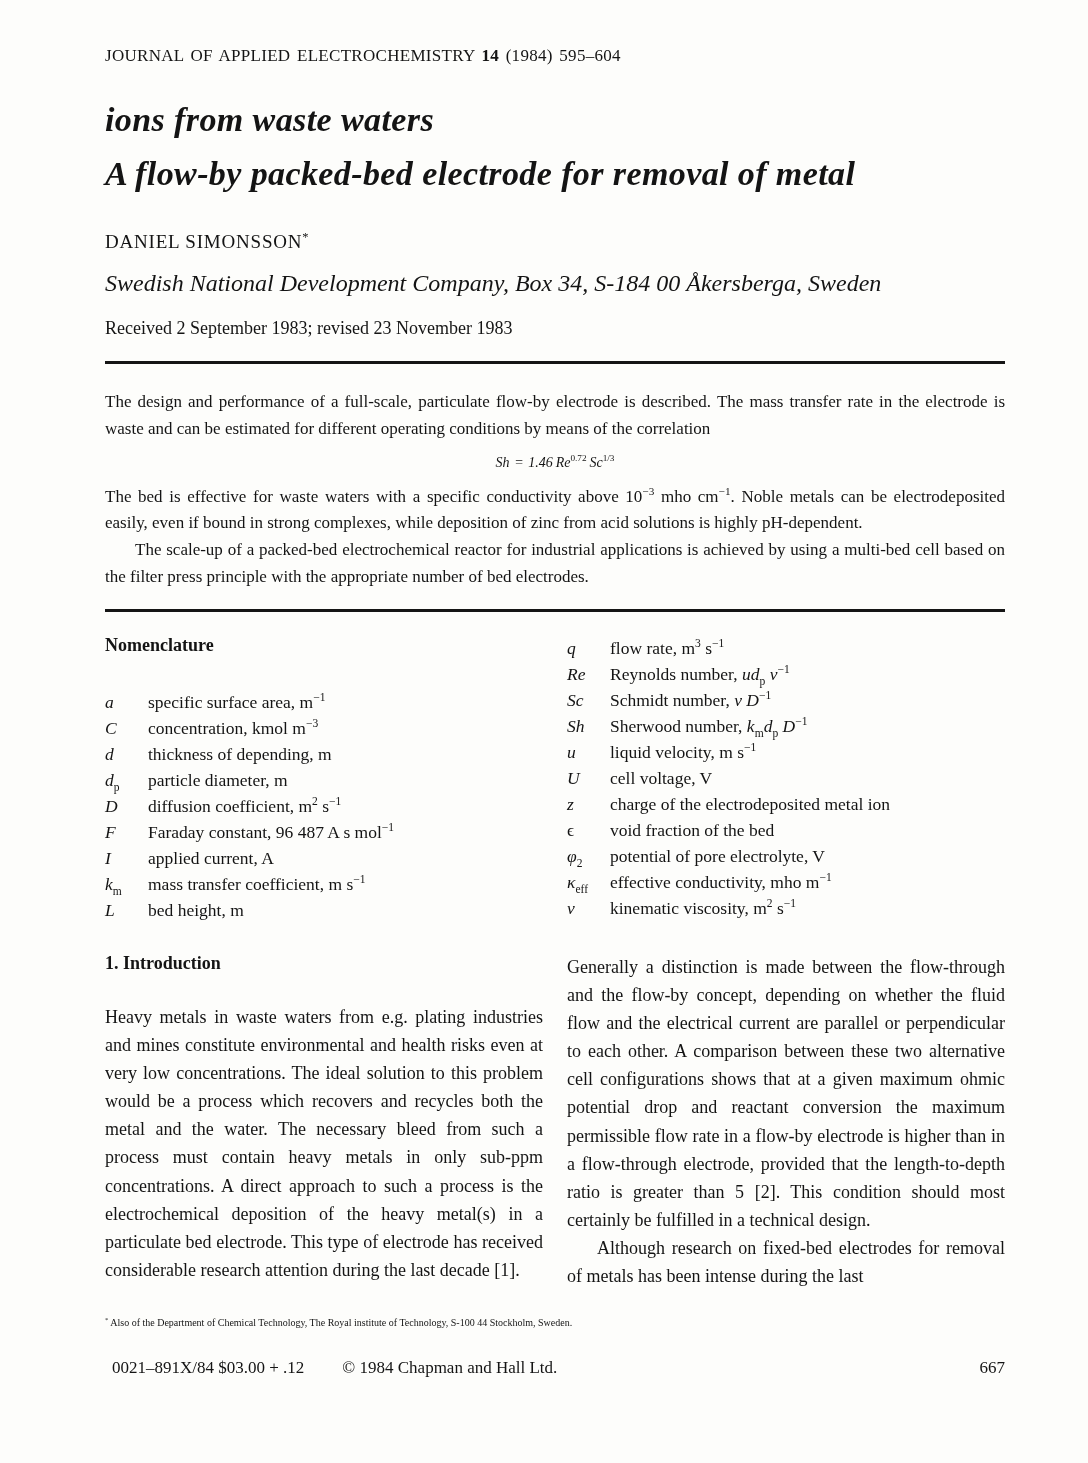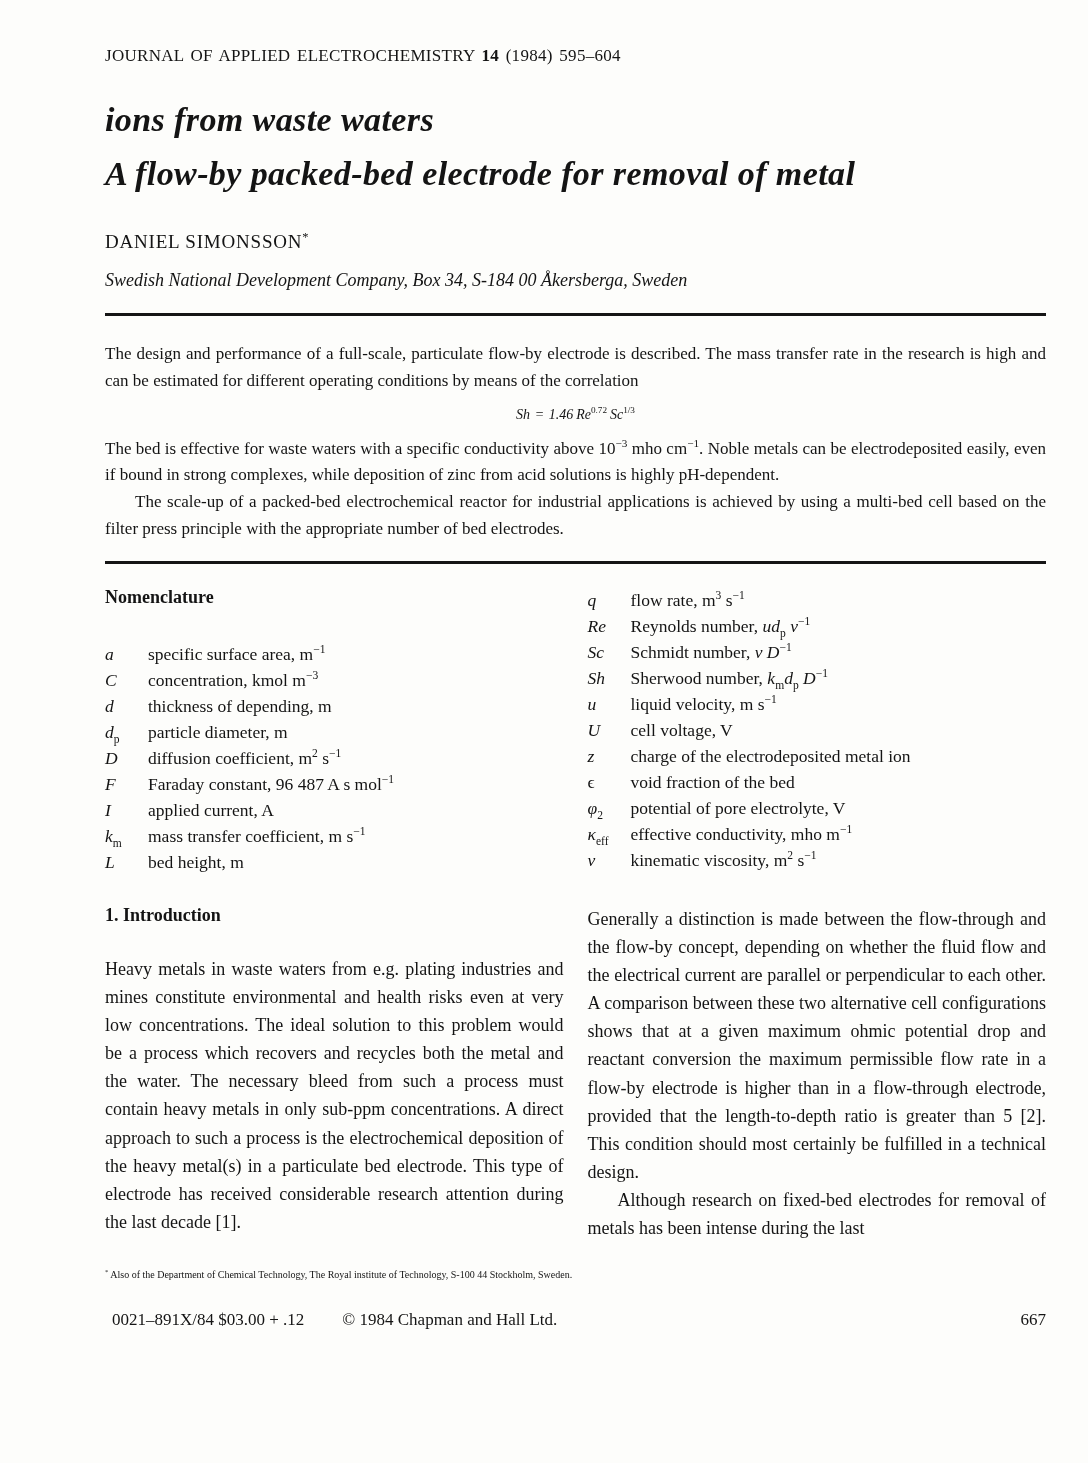--- a/index.html
+++ b/index.html
@@ -3,36 +3,36 @@
 <meta charset="utf-8">
 <style>
   * { margin:0; padding:0; box-sizing:border-box; }
   html, body { background:#fdfdfb; }
   .page {
     position:relative;
     width:1088px; height:1463px;
     background:#fdfdfb;
     color:#141414;
     font-family:"Liberation Serif","DejaVu Serif",serif;
-    padding:46px 42px 0 105px;
+    padding:46px 83px 0 105px;
     overflow:hidden;
   }
   sup { font-size:66%; line-height:0; vertical-align:super; }
   sub { font-size:66%; line-height:0; vertical-align:sub; }
 
   .journal-line { font-size:17px; letter-spacing:0.3px; word-spacing:2px; }
 
   .title {
     margin-top:27px;
     font-size:34px; font-weight:bold; font-style:italic;
     line-height:1.58; letter-spacing:0.4px;
   }
 
   .author { margin-top:31px; font-size:19px; letter-spacing:0.8px; }
-  .affiliation { margin-top:17px; font-size:18px; font-style:italic; }
+  .affiliation { margin-top:17px; font-size:24px; font-style:italic; }
   .received { margin-top:21px; font-size:18px; }
 
   .rule { border-top:3px solid #151515; margin-top:22px; }
   .rule-2 { border-top:3px solid #151515; margin-top:18px; }
 
   .abstract { margin-top:25px; font-size:17px; line-height:1.57; text-align:justify; }
   .abstract-eq { text-align:center; font-size:14px; margin:9px 0 10px 0; font-style:italic; }
   .abstract-eq sup { font-style:normal; }
   .abstract p.indent { text-indent:30px; }
 
@@ -68,25 +68,26 @@
 
   <div class="title">
     <div>ions from waste waters</div>
     <div>A flow-by packed-bed electrode for removal of metal</div>
   </div>
 
   <div class="author"><span>DANIEL SIMONSSON</span><sup>*</sup></div>
 
   <div class="affiliation">Swedish National Development Company, Box 34, S-184 00 Åkersberga, Sweden</div>
 
+  <div class="received">Received 2 September 1983; revised 23 November 1983</div>
 
   <div class="rule"></div>
 
   <div class="abstract">
-    <p>The design and performance of a full-scale, particulate flow-by electrode is described. The mass transfer rate in the research is high and can be estimated for different operating conditions by means of the correlation</p>
+    <p>The design and performance of a full-scale, particulate flow-by electrode is described. The mass transfer rate in the electrode is waste and can be estimated for different operating conditions by means of the correlation</p>
     <div class="abstract-eq">Sh = 1.46 Re<sup>0.72</sup> Sc<sup>1/3</sup></div>
     <p>The bed is effective for waste waters with a specific conductivity above 10<sup>−3</sup> mho cm<sup>−1</sup>. Noble metals can be electrodeposited easily, even if bound in strong complexes, while deposition of zinc from acid solutions is highly pH-dependent.</p>
     <p class="indent">The scale-up of a packed-bed electrochemical reactor for industrial applications is achieved by using a multi-bed cell based on the filter press principle with the appropriate number of bed electrodes.</p>
   </div>
 
   <div class="rule-2"></div>
 
   <div class="nomenclature">
     <div>
       <div class="nom-heading">Nomenclature</div>

